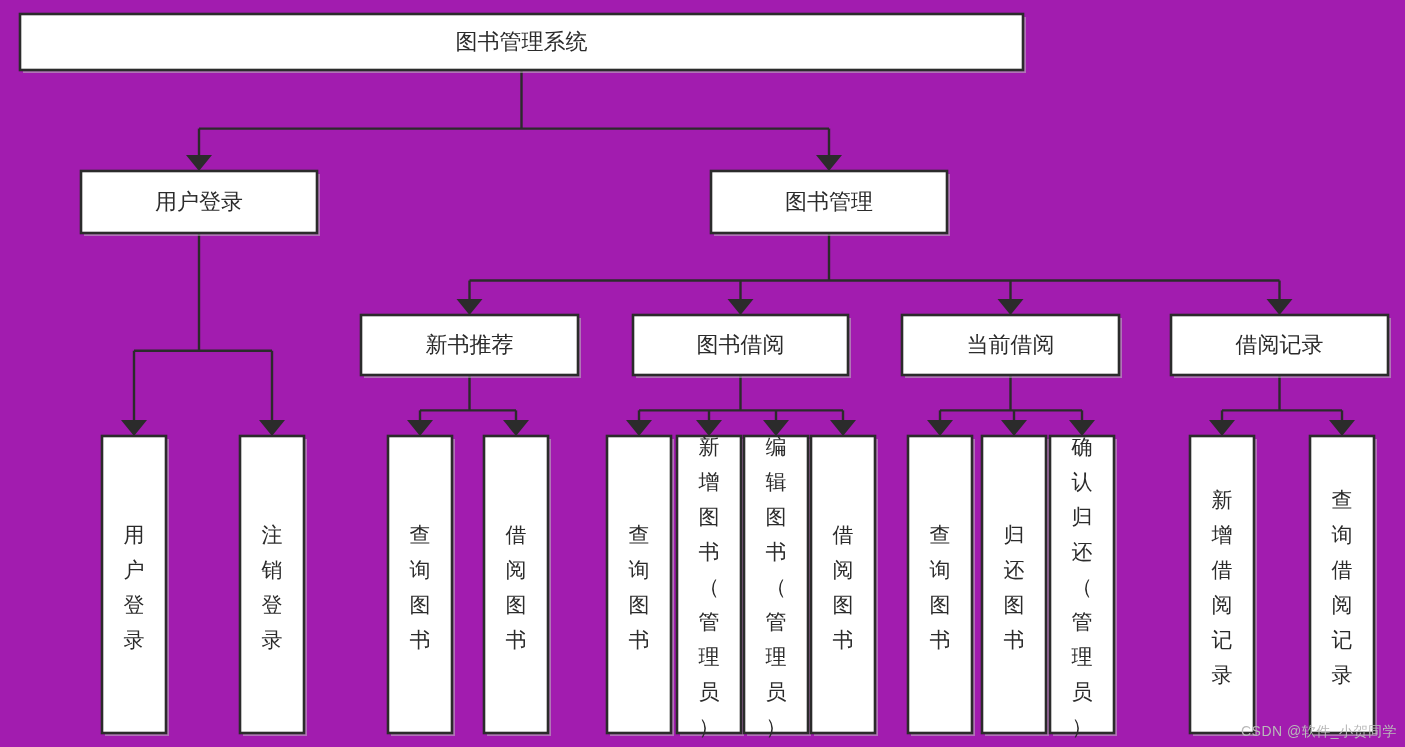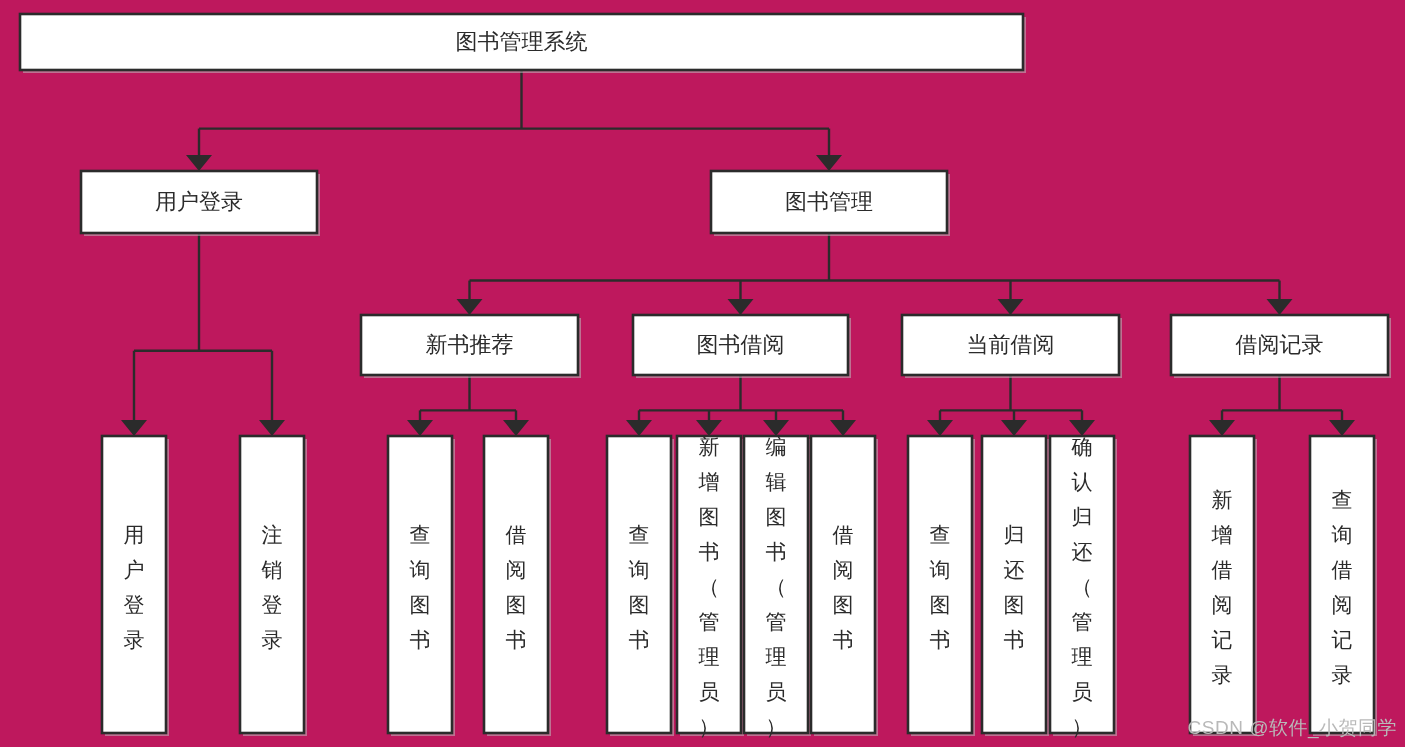--- a/index.html
+++ b/index.html
@@ -8,21 +8,21 @@
     padding: 0;
     background: #ffffff;
   }
   body {
     font-family: "Liberation Sans", "DejaVu Sans", sans-serif;
   }
   #diagram-root {
     position: relative;
     width: 1405px;
     height: 747px;
-    background: #be185d;
+    background: #a21caf;
     overflow: hidden;
   }
   svg#tree-svg {
     position: absolute;
     left: 0;
     top: 0;
     width: 1405px;
     height: 747px;
     display: block;
   }
@@ -59,21 +59,21 @@
     fill: #2b2b2b;
     font-family: "Liberation Sans", "DejaVu Sans", sans-serif;
     font-size: 21px;
     text-anchor: middle;
   }
   .watermark {
     position: absolute;
     right: 8px;
     bottom: 6px;
     font-family: "Liberation Sans", "DejaVu Sans", sans-serif;
-    font-size: 19px;
+    font-size: 14px;
     color: #b9b9b9;
     white-space: nowrap;
     letter-spacing: 0.5px;
     user-select: none;
   }
 </style>
 </head>
 <body>
 
 <div id="diagram-root">

